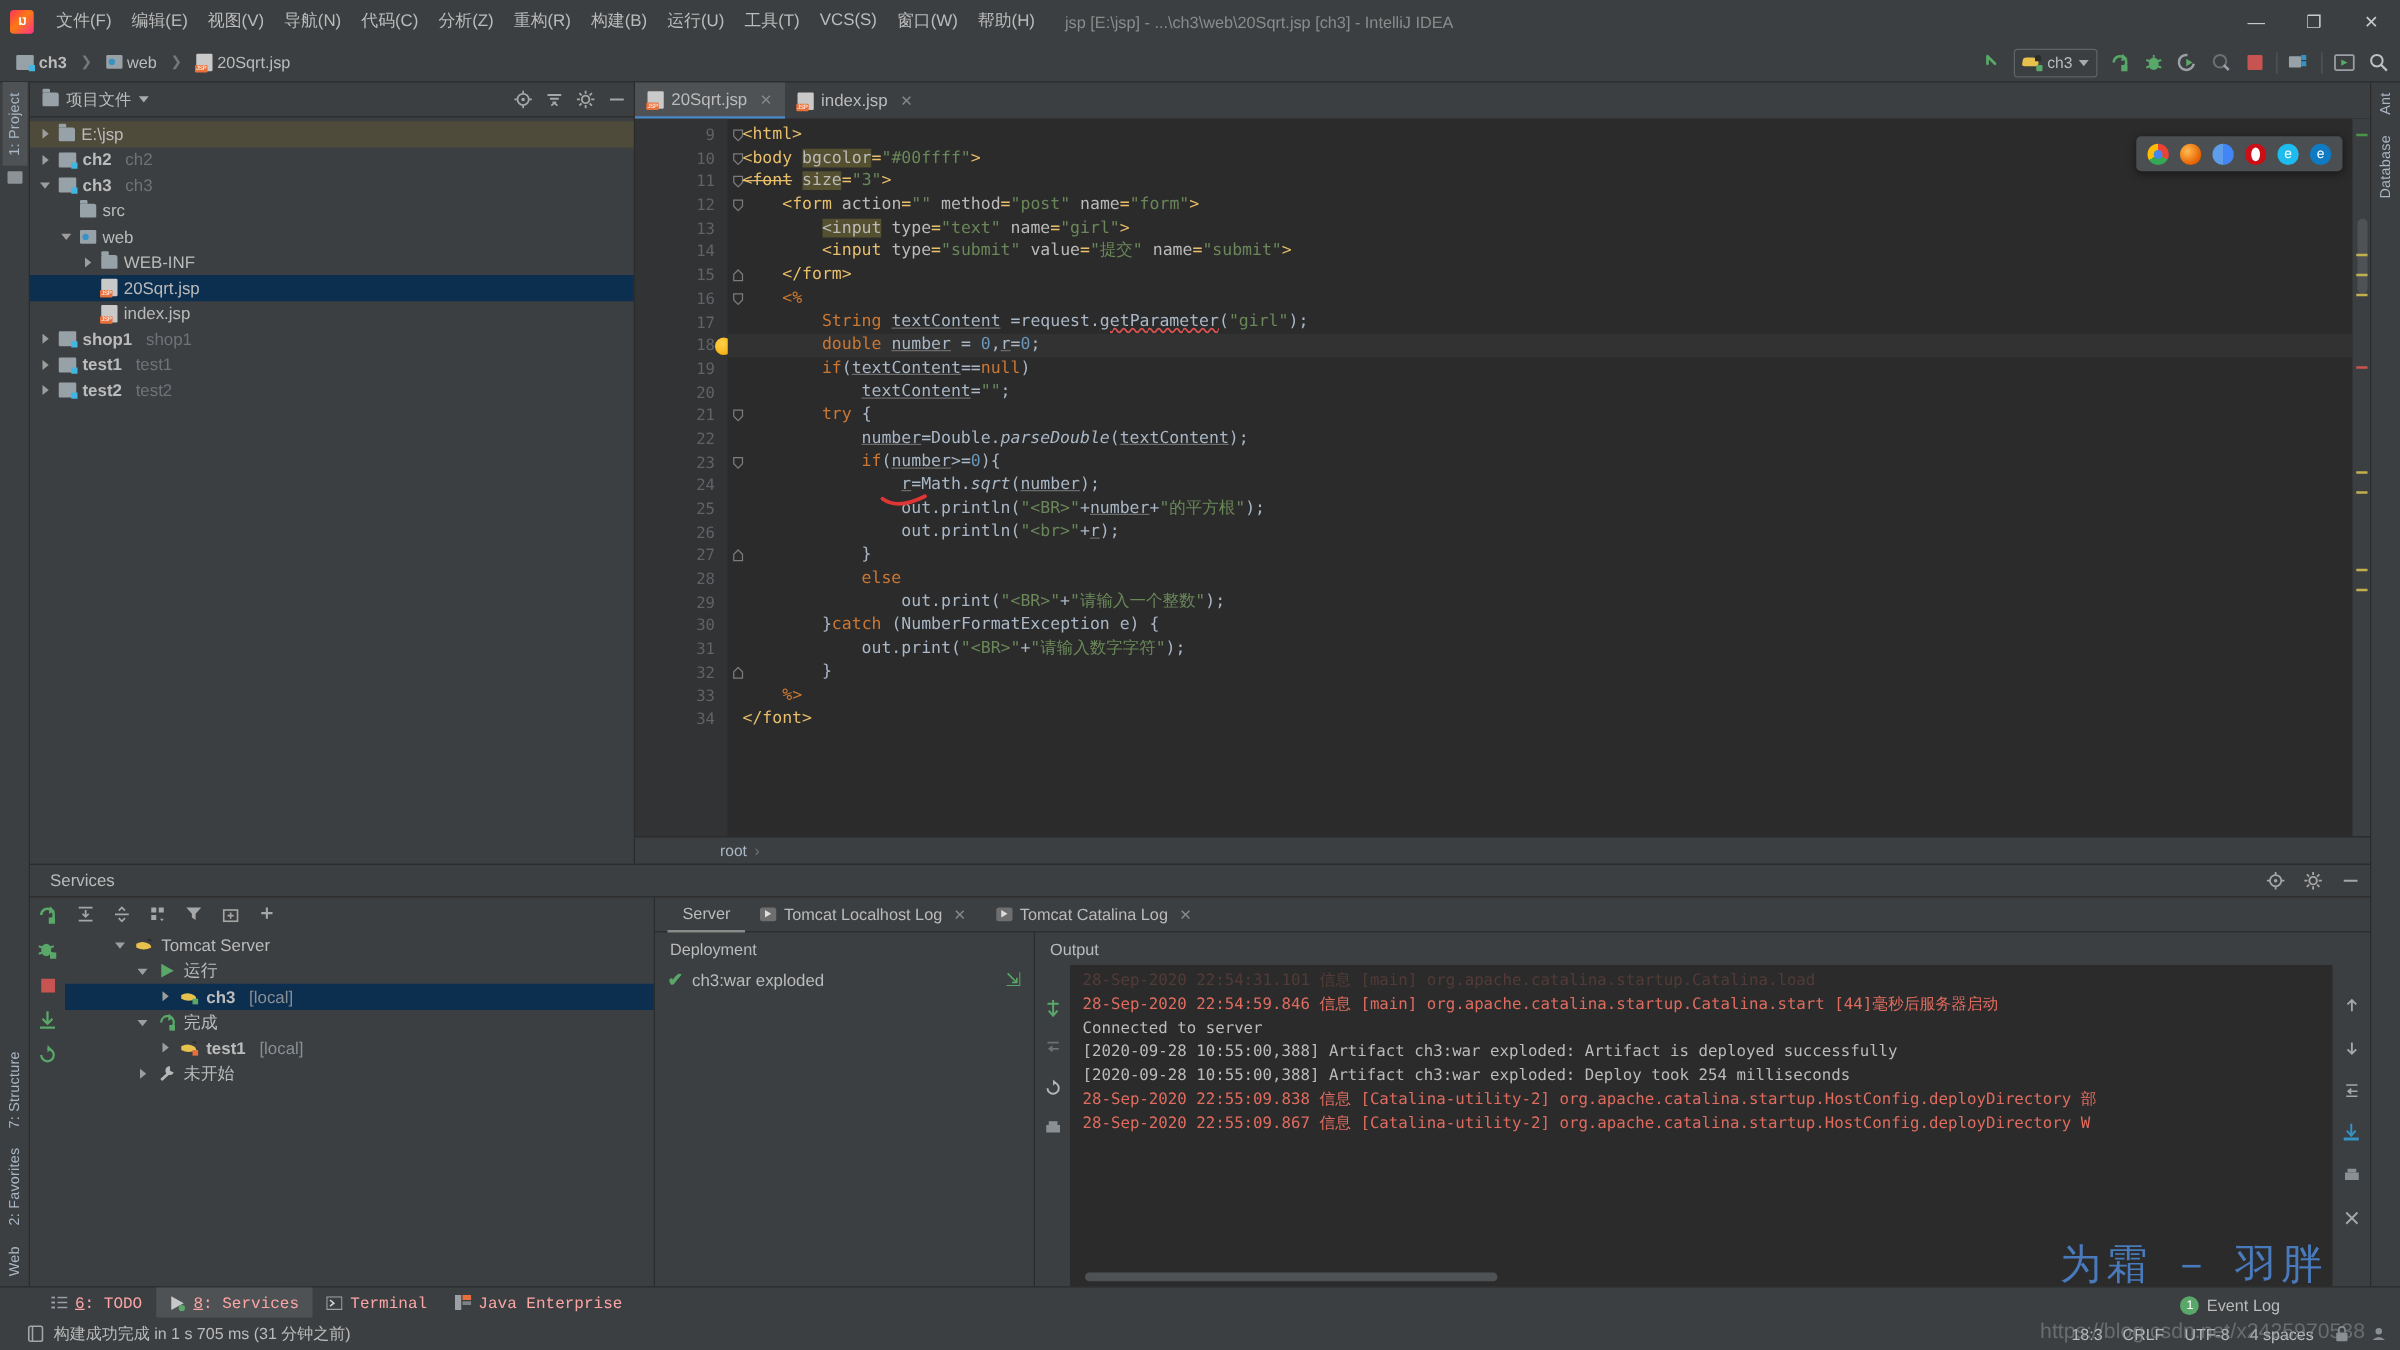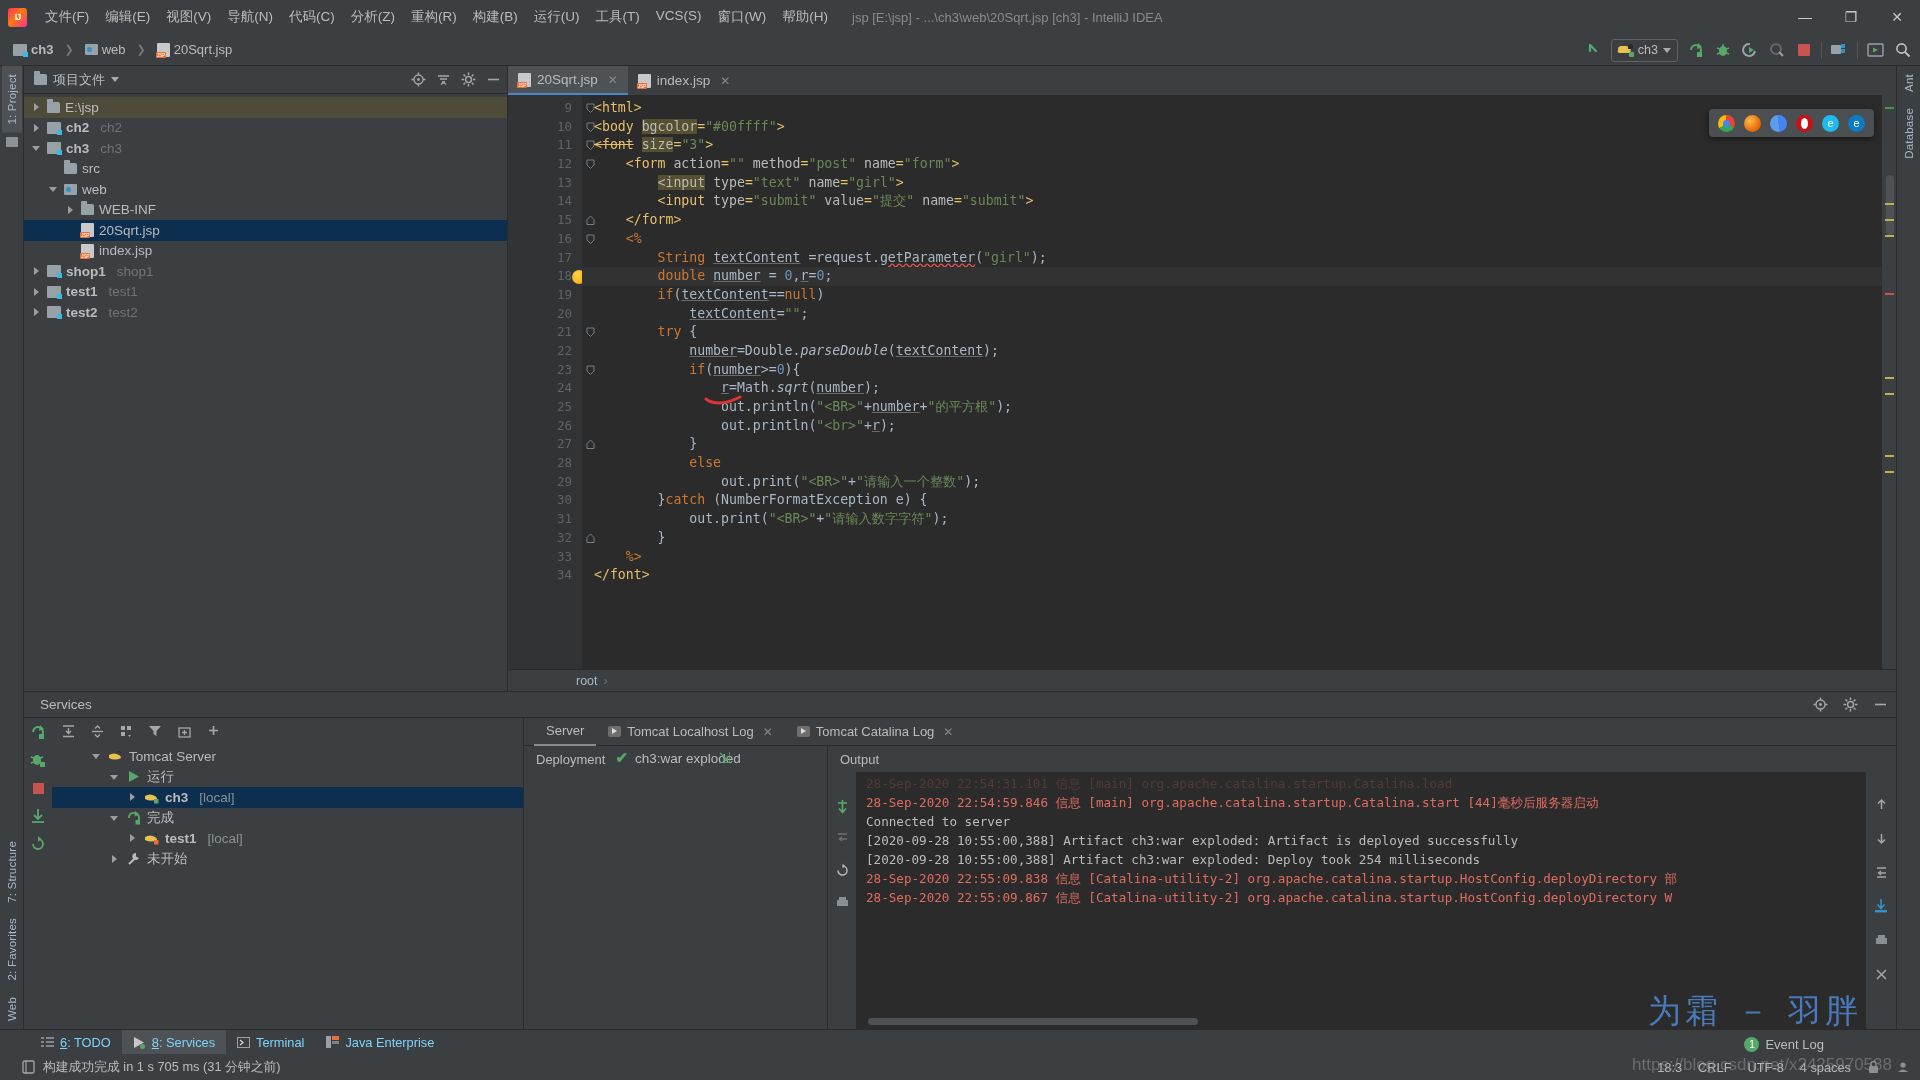--- a/index.html
+++ b/index.html
@@ -189,21 +189,21 @@
 
   .svc-right { flex: 1 1 auto; display:flex; flex-direction:column; min-width:0;}
   .svc-tabs { height:28px; display:flex; align-items:center; gap:0; padding-left:10px; border-bottom:1px solid #2b2b2b;}
   .stab { height:28px; display:flex;align-items:center;gap:6px;padding:0 12px; font-size:13px;color:#bbb;position:relative;}
   .stab.active { border-bottom:2px solid #8a8a8a; }
   .stab .x{color:#888;font-size:12px;margin-left:3px;}
   .console-ico{width:13px;height:11px;background:#6e6e6e;border-radius:2px;position:relative;}
   .console-ico::after{content:"";position:absolute;left:4px;top:2px;border-left:5px solid #ddd;border-top:3px solid transparent;border-bottom:3px solid transparent;}
 
   .svc-cols { flex:1 1 auto; display:flex; min-height:0;}
-  .deploy-col { width: 304px; flex:0 0 304px; display:flex; flex-direction:row; border-right:1px solid #2b2b2b;}
+  .deploy-col { width: 304px; flex:0 0 304px; display:flex; flex-direction:column; border-right:1px solid #2b2b2b;}
   .col-title { height:26px; display:flex; align-items:center; padding-left:12px; font-size:13px; color:#bbb;}
   .deploy-row{ height:24px; display:flex; align-items:center; gap:7px; padding-left:10px; font-size:13.5px; color:#bbb; position:relative;}
   .check { color:#59a869; font-size:15px; font-weight:bold;}
   .deploy-arrow{ position:absolute; right:10px; color:#59a869; font-size:15px;}
 
   .out-col { flex:1 1 auto; display:flex; flex-direction:column; min-width:0;}
   .out-main { flex:1 1 auto; display:flex; min-height:0;}
   .out-gut { width:28px; flex:0 0 28px; background:#3c3f41; display:flex; flex-direction:column; align-items:center; padding-top:26px; gap:16px;}
   .out-console { flex:1 1 auto; background:#2b2b2b; overflow:hidden; font-family:"DejaVu Sans Mono", monospace; font-size:12.6px; padding-top:2px; position:relative;}
   .logline{height:19px;line-height:19px;white-space:nowrap;padding-left:10px;color:#bbbbbb;}
@@ -213,21 +213,21 @@
   .out-right { width:30px; flex:0 0 30px; background:#3c3f41; display:flex;flex-direction:column;align-items:center;padding-top:24px;gap:18px;}
 
   
   .rstrip{width:24px;background:#3c3f41;border-left:1px solid #2b2b2b;display:flex;flex-direction:column;align-items:center;flex:0 0 24px;}
 
   
   .toolwin-bar {
     height: 25px; background:#3c3f41; display:flex; align-items:center; padding-left: 30px;
     gap: 0; flex:0 0 25px; border-top:1px solid #2b2b2b; position:relative;
   }
-  .twtab{height:25px;display:flex;align-items:center;gap:6px;padding:0 11px;font-size:12.8px;color:#7dd3fc;}
+  .twtab{height:25px;display:flex;align-items:center;gap:6px;padding:0 11px;font-size:12.8px;color:#fca5a5;font-family:Liberation Mono, monospace;}
   .twtab.active{background:#4e5254;}
   .twtab u{text-decoration:underline;}
   .statusbar{
     height:26px;background:#3c3f41;display:flex;align-items:center;padding-left:10px;
     gap:8px;flex:0 0 26px;font-size:12.8px;color:#bbb;position:relative;margin-left:12px;
   }
   .status-right{position:absolute;right:10px;top:0;height:26px;display:flex;align-items:center;gap:16px;color:#bbb;}
   .evtbadge{width:15px;height:15px;border-radius:50%;background:#59a869;color:#fff;font-size:10px;display:flex;align-items:center;justify-content:center;}
 
   .watermark{

